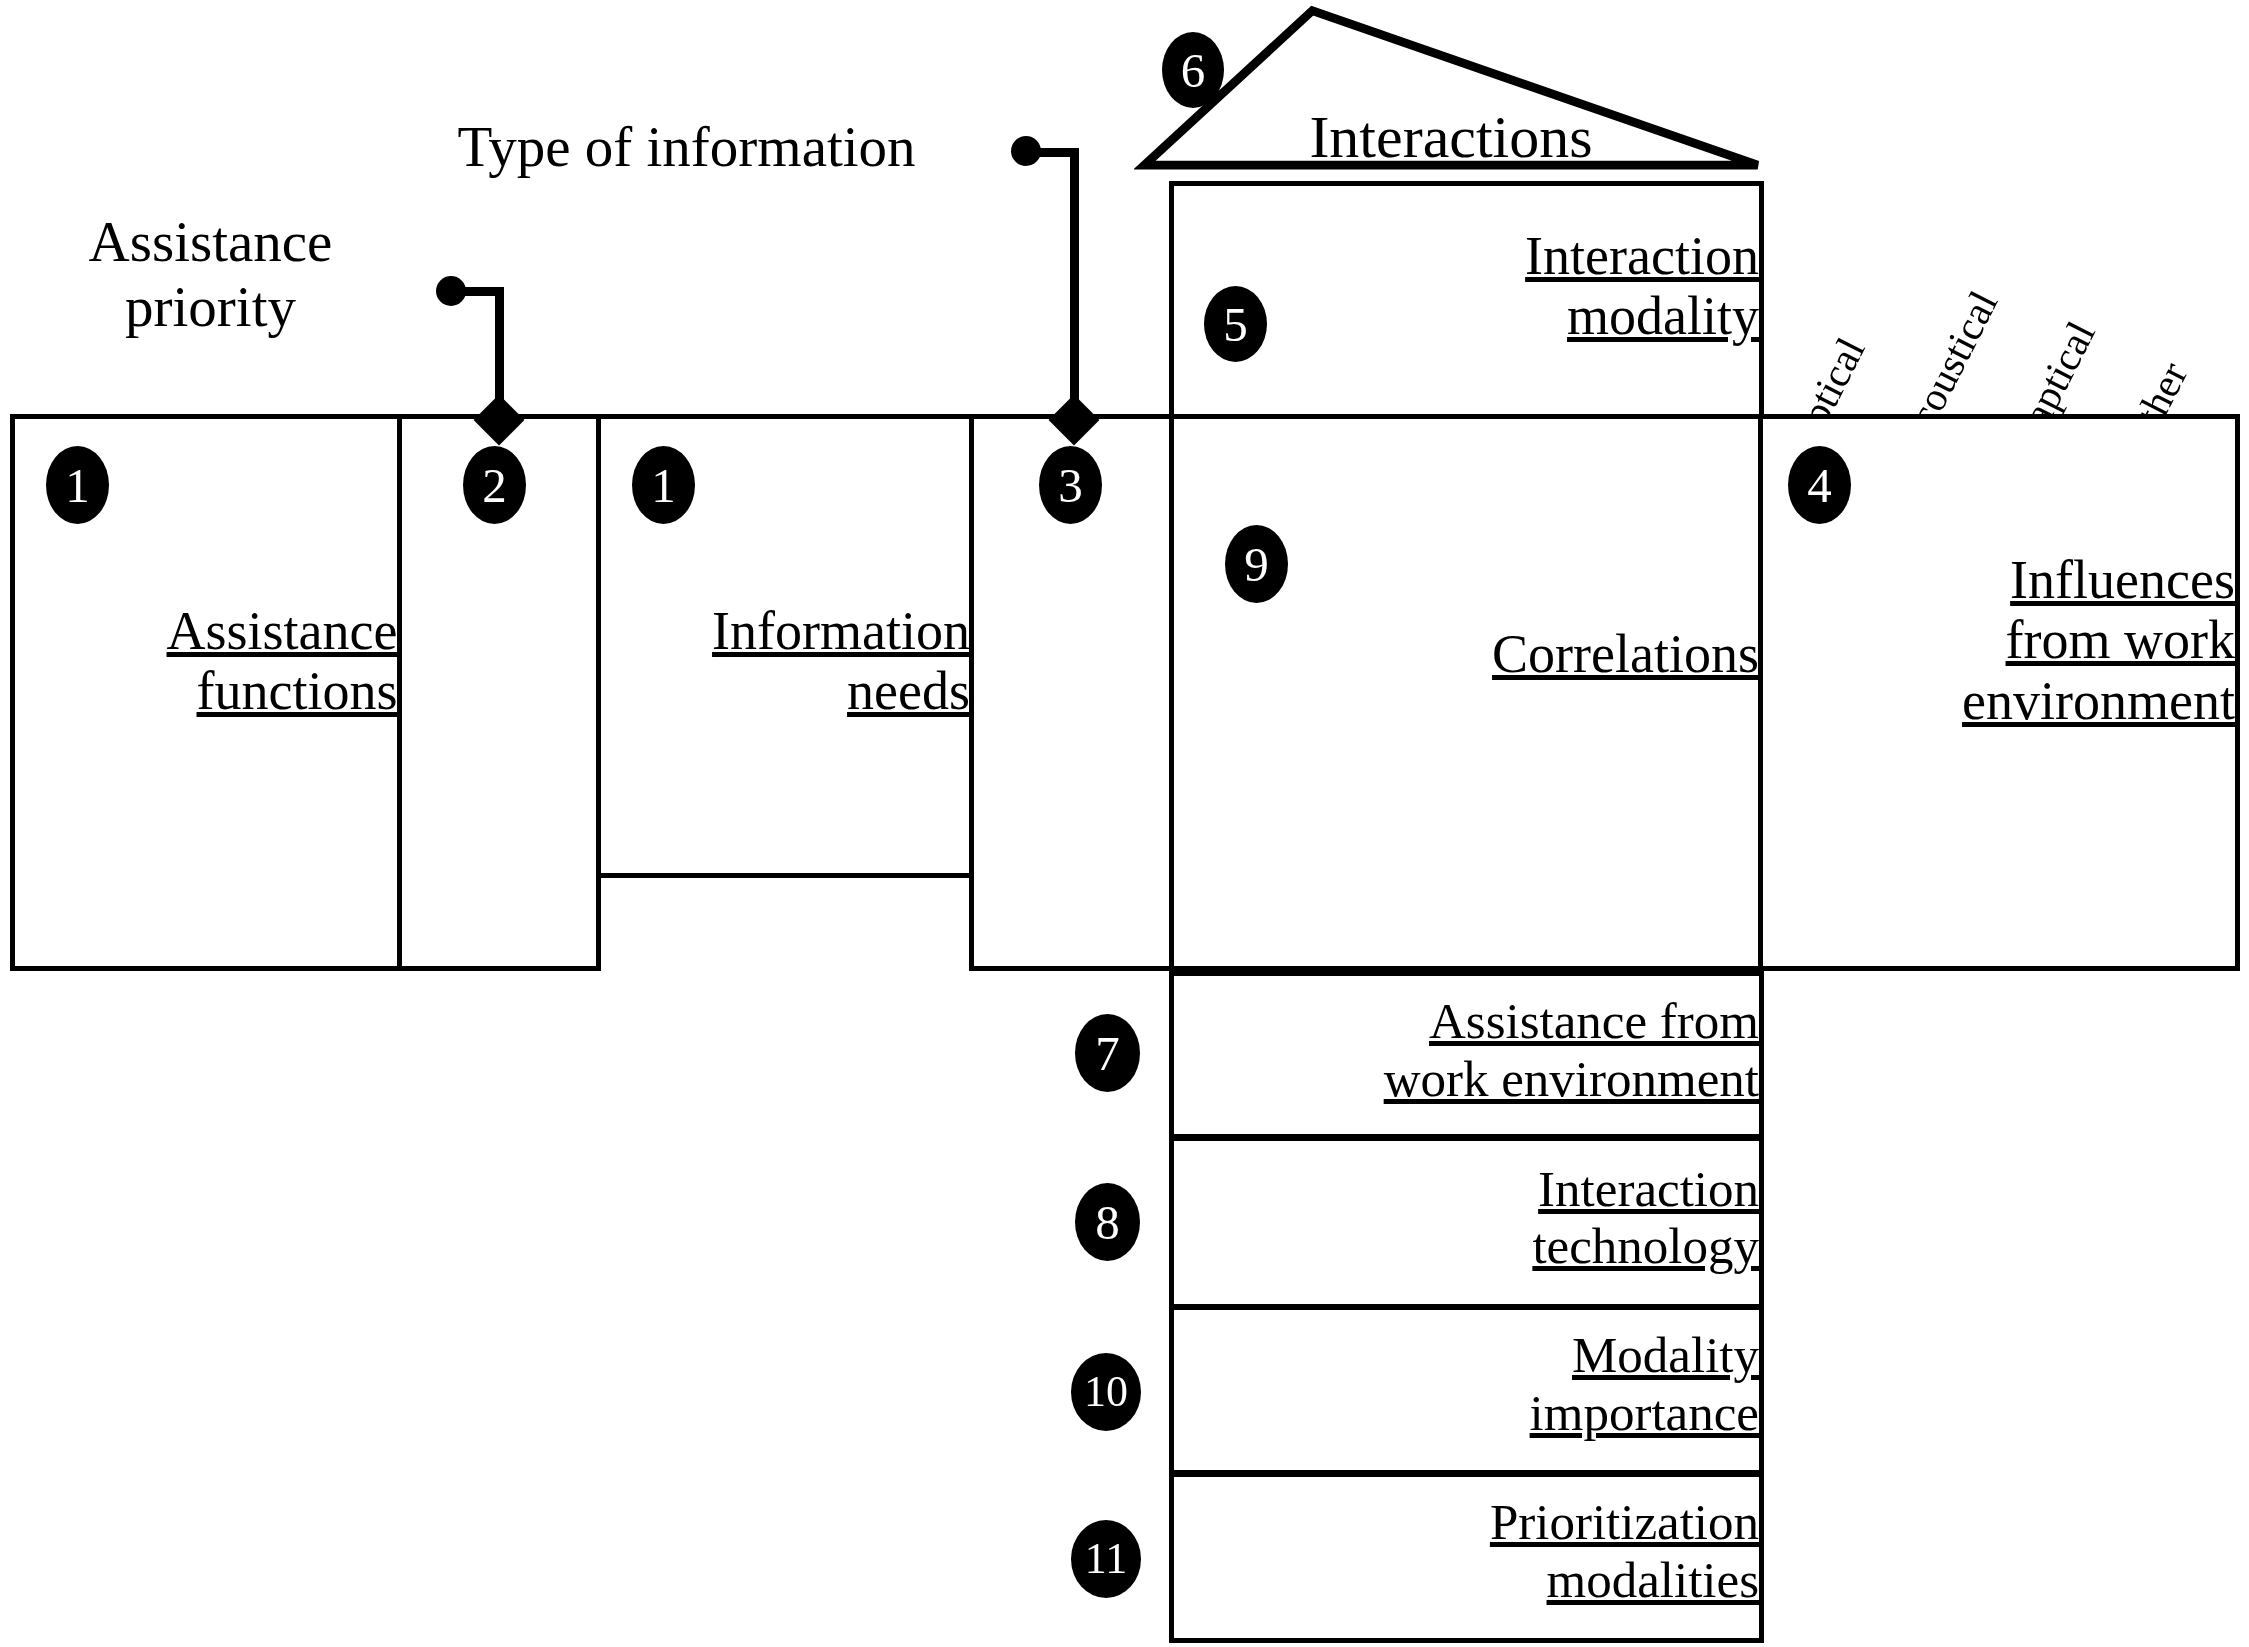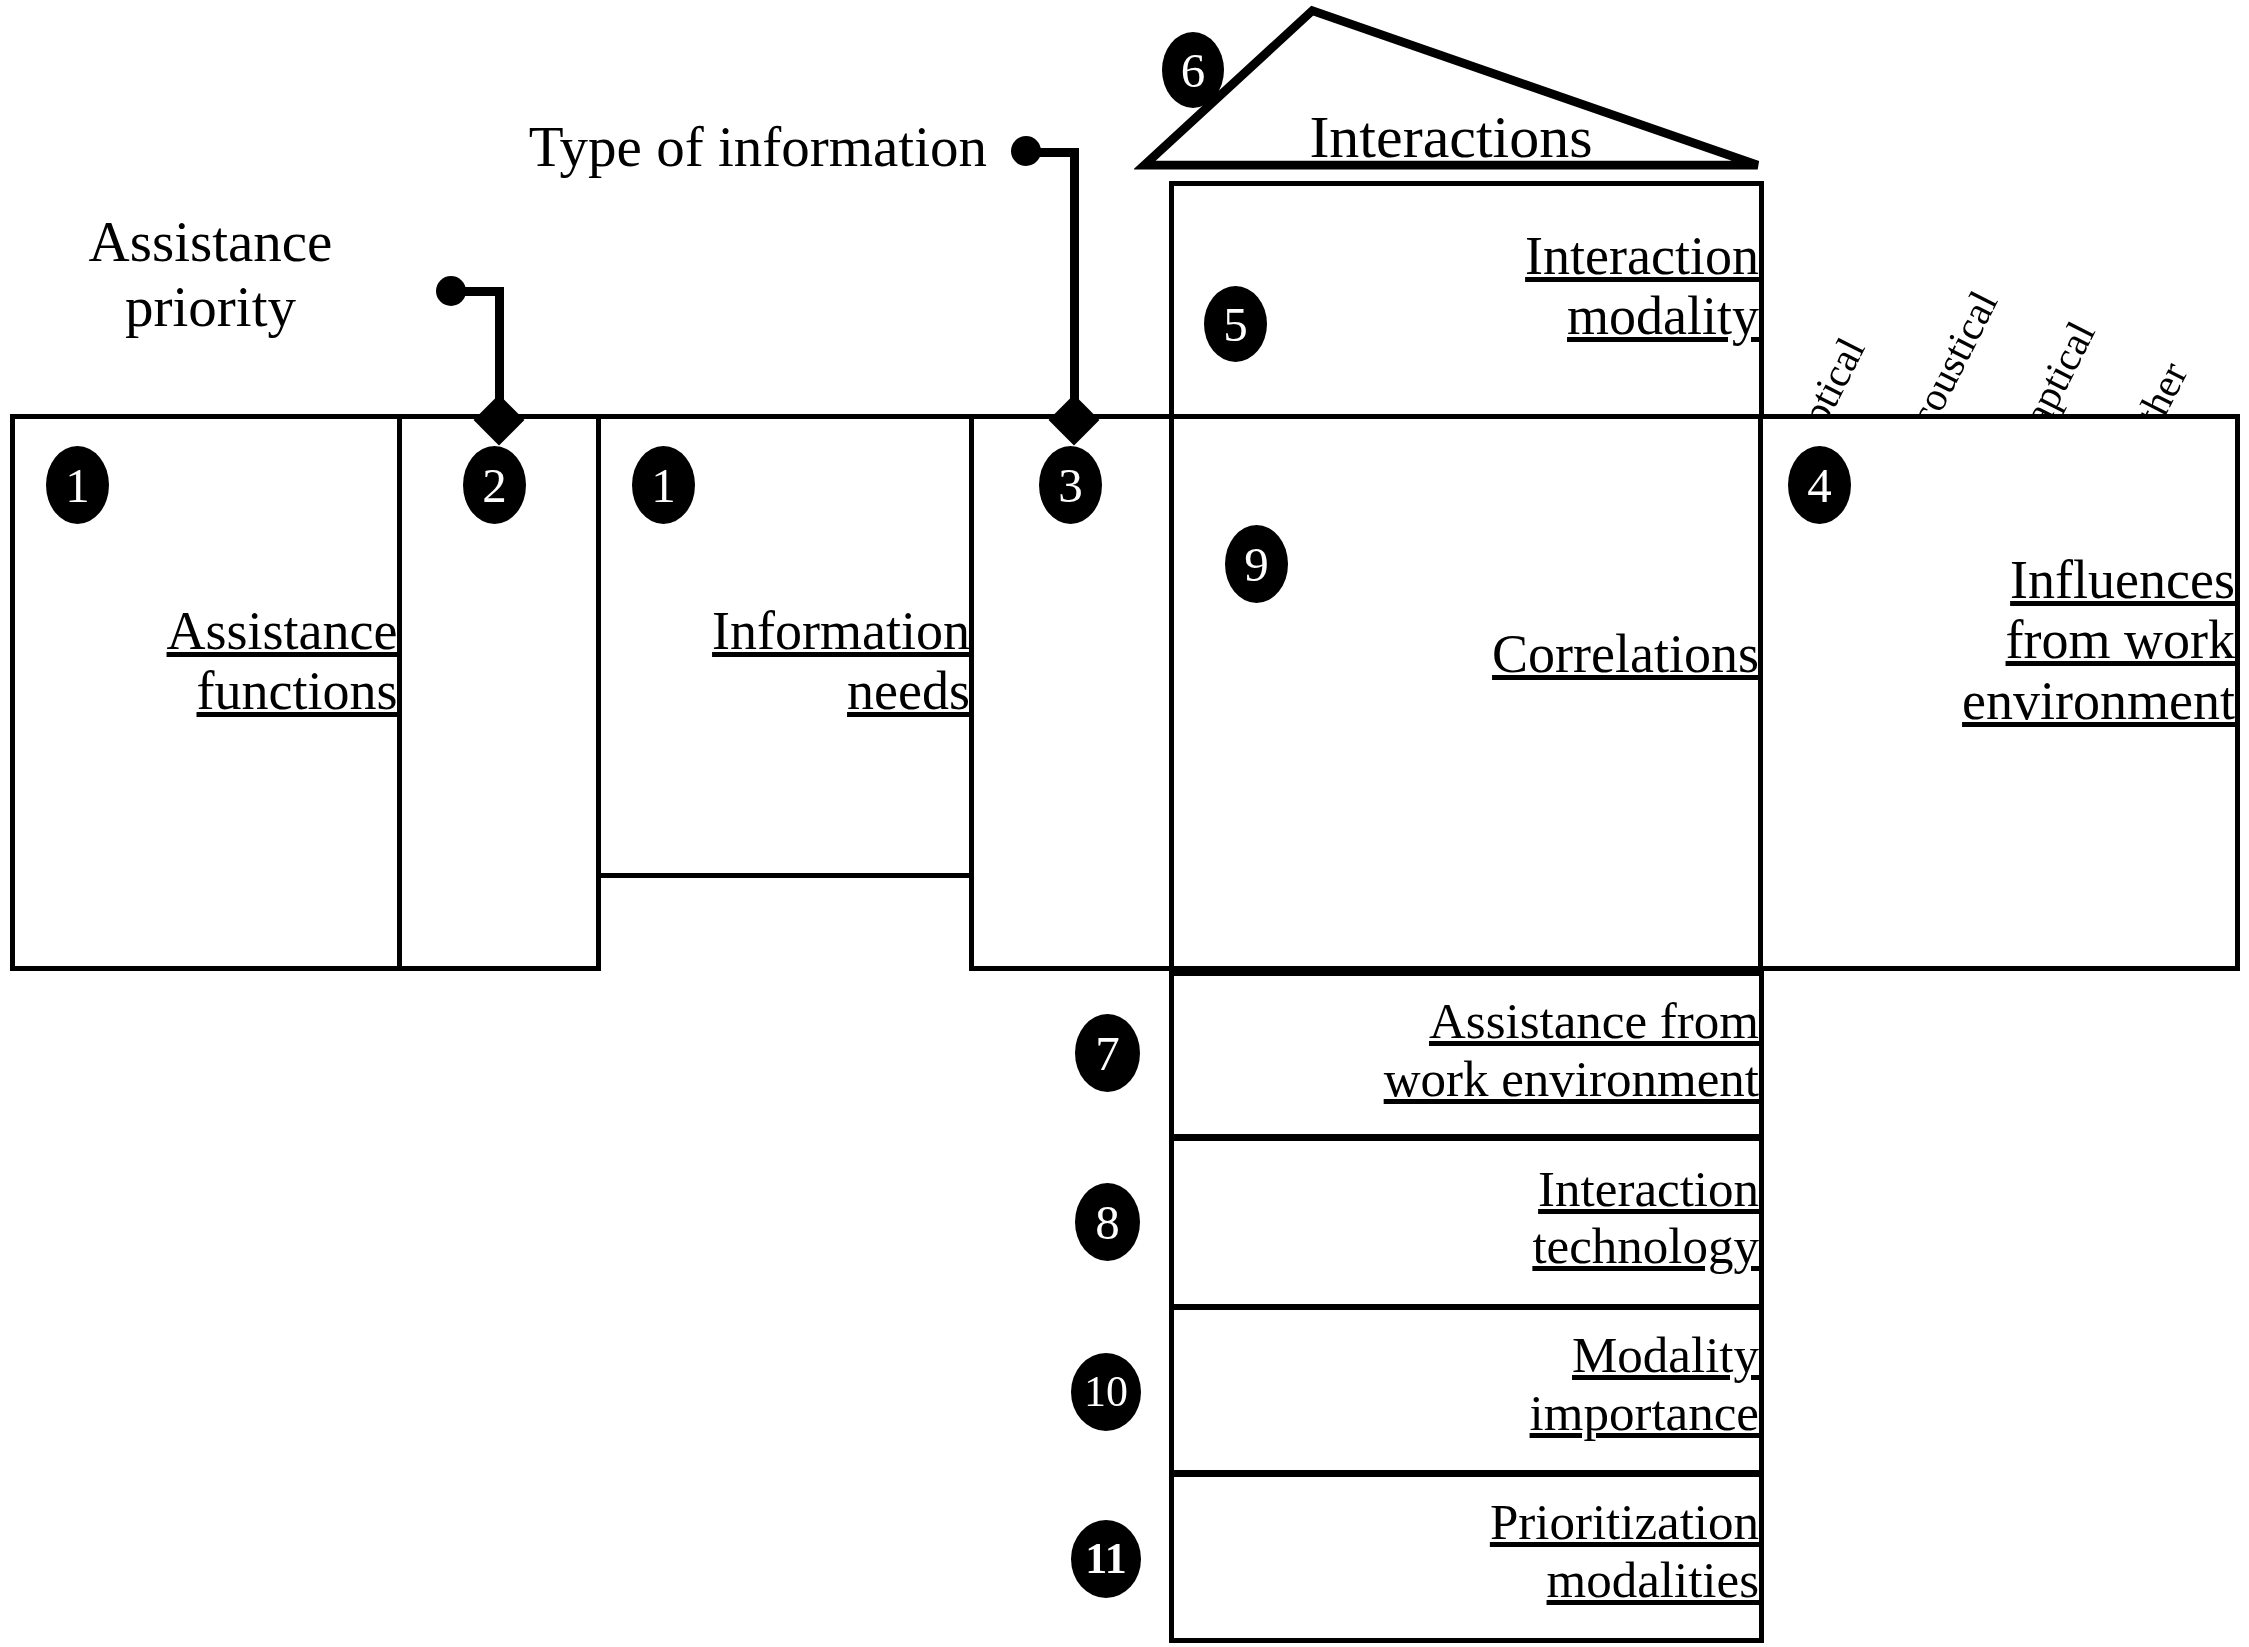--- a/index.html
+++ b/index.html
@@ -122,21 +122,21 @@
   <div class="roof-text" style="left:1213px; top:103px; width:476px;">Interactions</div>
   <div class="bullet" style="left:1162px; top:32px; width:62px; height:76px;">6</div>
 
   <div class="floating-text" style="left:32px; top:210px; width:357px;">Assistance
 priority</div>
   <div class="conn-dot" style="left:436px; top:276px;"></div>
   <div class="conn-h" style="left:460px; top:287px; width:44px;"></div>
   <div class="conn-v" style="left:495px; top:287px; height:127px;"></div>
   <div class="conn-diamond" style="left:481px; top:402px;"></div>
 
-  <div class="floating-text" style="left:360px; top:115px; width:627px;text-align:right;">Type of information</div>
+  <div class="floating-text" style="left:373px; top:115px; width:627px;">Type of information</div>
   <div class="conn-dot" style="left:1011px; top:136px;"></div>
   <div class="conn-h" style="left:1035px; top:148px; width:44px;"></div>
   <div class="conn-v" style="left:1070px; top:148px; height:266px;"></div>
   <div class="conn-diamond" style="left:1056px; top:402px;"></div>
 
   <div class="rot-label" style="left:1824px; top:403px;">optical</div>
   <div class="rot-label" style="left:1933px; top:403px;">acoustical</div>
   <div class="rot-label" style="left:2046px; top:403px;">haptical</div>
   <div class="rot-label" style="left:2159px; top:403px;">other</div>
 
@@ -195,16 +195,16 @@
   <div class="box" style="left:1169px; top:1305px; width:595px; height:170px;">
     <div class="cell-label" style="top:17.4px; font-size:51px;">Modality
 importance</div>
   </div>
   <div class="bullet wide" style="left:1071px; top:1353px; width:70px; height:78px;">10</div>
 
   <div class="box" style="left:1169px; top:1472px; width:595px; height:171px;">
     <div class="cell-label" style="top:17.4px; font-size:51px;margin-left:26px;">Prioritization
 modalities</div>
   </div>
-  <div class="bullet wide" style="left:1071px; top:1520px; width:70px; height:78px;font-weight:bold;">11</div>
+  <div class="bullet wide" style="left:1071px; top:1520px; width:70px; height:78px;">11</div>
 
 </div>
 
 
 </body></html>

